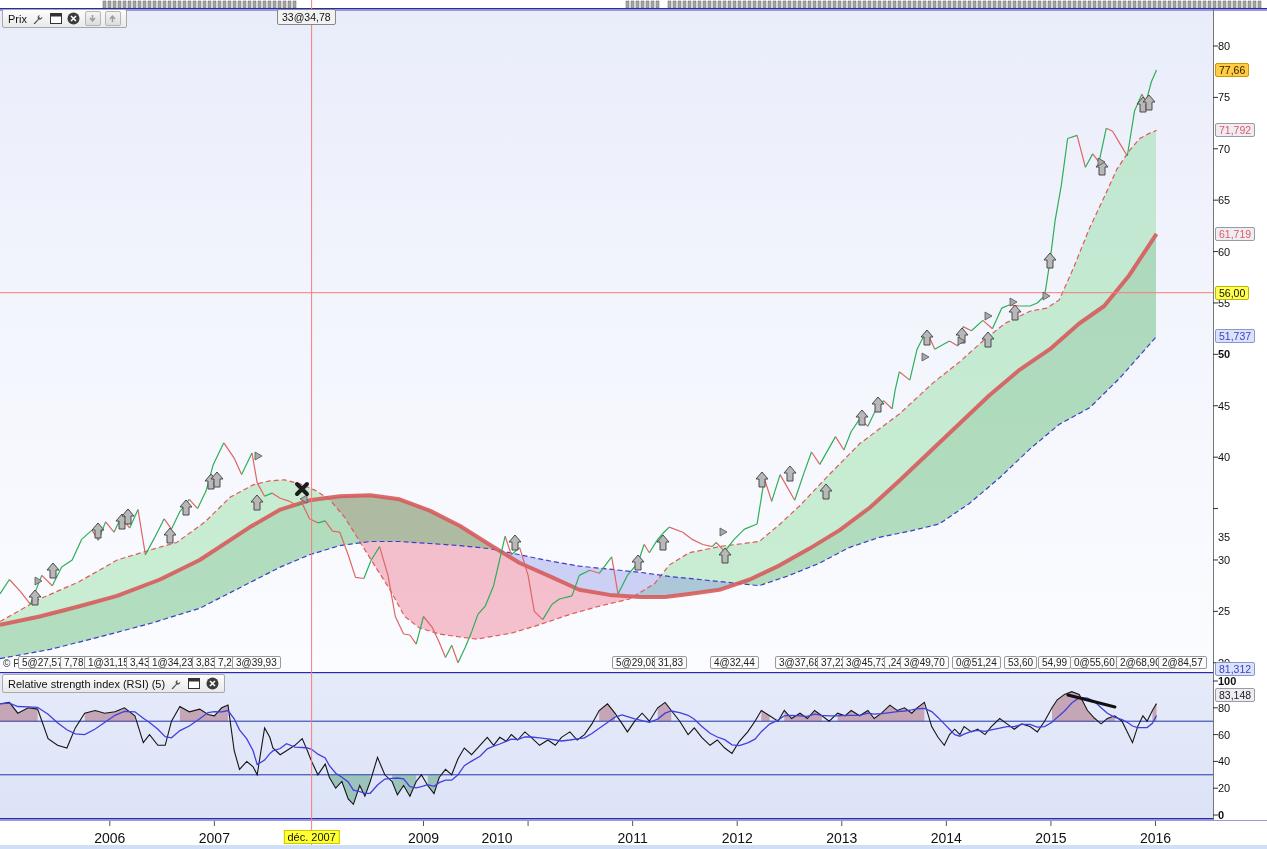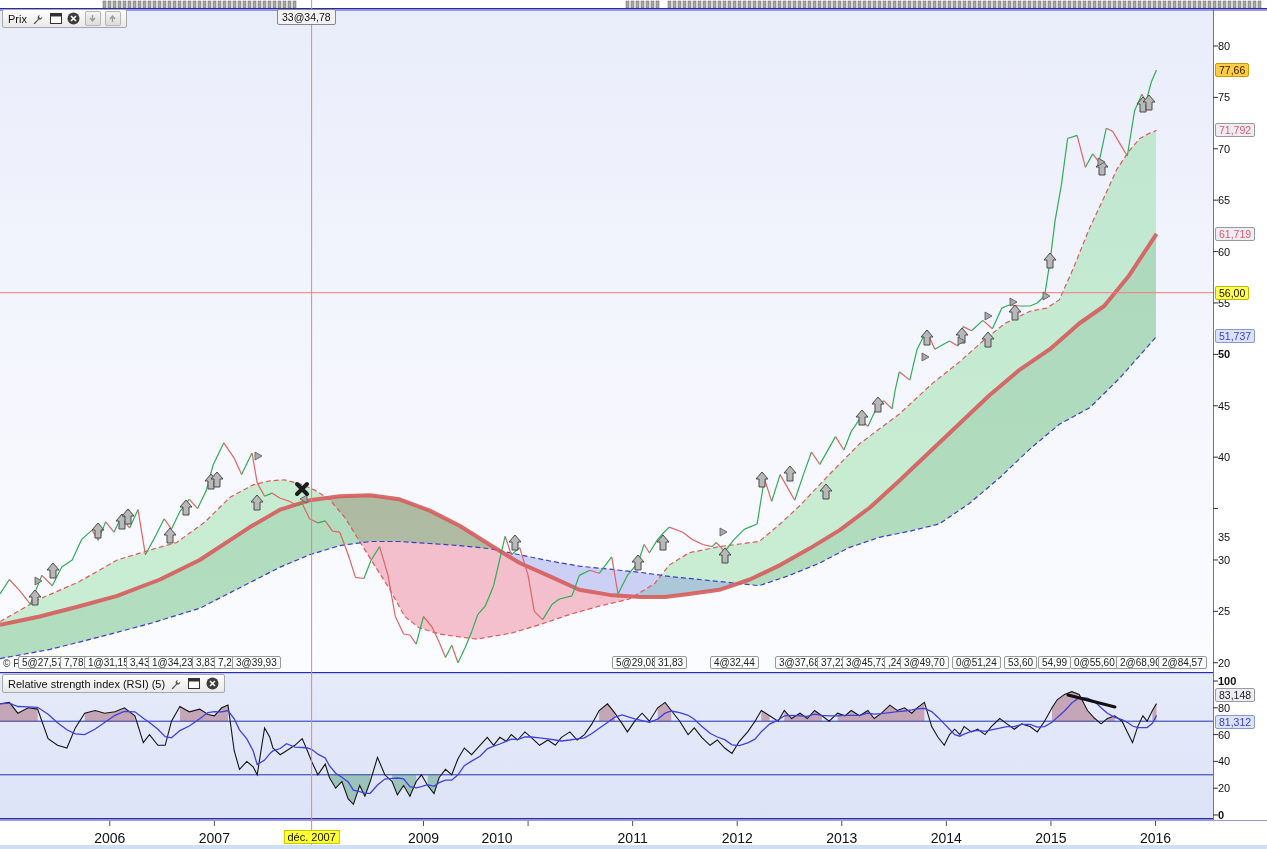--- a/index.html
+++ b/index.html
@@ -395,21 +395,21 @@
       <div class="vbox blue" style="top: 336.477px;">51,737</div>
     </div>
   <div id="rsi-axis">
       <div class="axis-label bold" style="top: 681px;">100</div>
       <div class="axis-label" style="top: 707.8px;">80</div>
       <div class="axis-label" style="top: 734.6px;">60</div>
       <div class="axis-label" style="top: 761.4px;">40</div>
       <div class="axis-label" style="top: 788.2px;">20</div>
       <div class="axis-label bold" style="top: 815px;">0</div>
       <div class="vbox gray" style="top: 695px;">83,148</div>
-      <div class="vbox blue" style="top: 722px;">81,312</div>
+      <div class="vbox blue" style="top: 669px;">81,312</div>
     </div>
   <div id="trade-labels">
       <div class="trade-label" style="left: 18px;">5@27,57</div>
       <div class="trade-label" style="left: 60px;">7,78</div>
       <div class="trade-label" style="left: 84px;">1@31,15</div>
       <div class="trade-label" style="left: 126px;">3,43</div>
       <div class="trade-label" style="left: 148px;">1@34,23</div>
       <div class="trade-label" style="left: 192px;">3,83</div>
       <div class="trade-label" style="left: 214px;">7,27</div>
       <div class="trade-label" style="left: 232px;">3@39,93</div>

